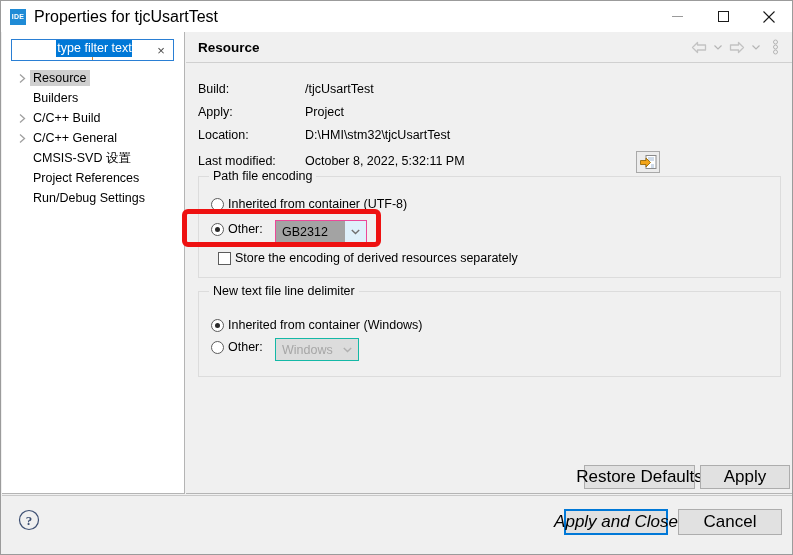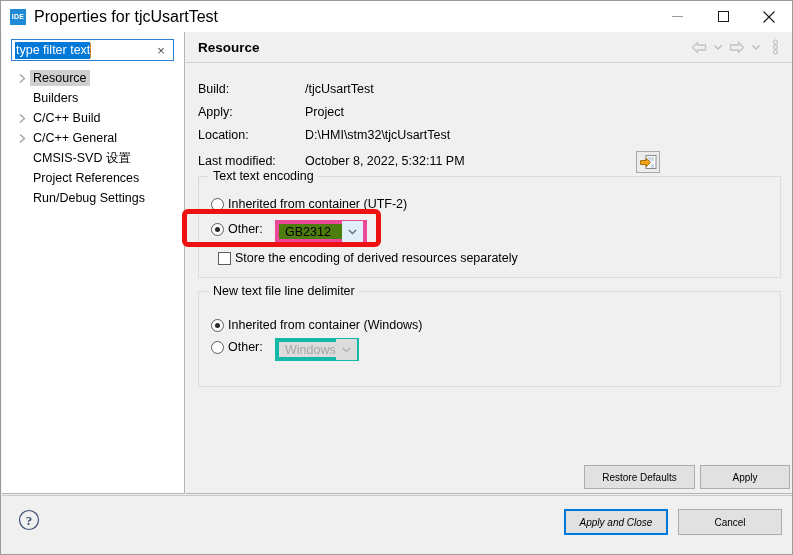--- a/index.html
+++ b/index.html
@@ -61,21 +61,21 @@
     width: 183px; height: 462px;
     background: #ffffff;
     border-right: 1px solid #b4b4b4;
     border-bottom: 1px solid #b4b4b4;
   }
   #filter-box {
     position: absolute; left: 9px; top: 7px;
     width: 163px; height: 22px;
     background: #ffffff;
     border: 1px solid #2a7fd4;
-    display: flex; align-items: center;
+    display: flex; align-items: center; flex-direction: column;
   }
   #filter-value {
     margin-left: 3px;
     background: #0078d7;
     color: #ffffff;
     font-size: 12.5px;
     padding: 1px 0 2px 1px;
     line-height: 14px;
     white-space: nowrap;
   }
@@ -209,61 +209,61 @@
     border: 1px solid #5c5c5c;
     background: #fff;
     display: inline-block;
     flex: 0 0 auto;
     margin-right: 4px;
   }
 
   
   .combo {
     height: 23px;
-    border: 4px solid #ec4899;
-    background: #4d7c0f;
+    border: 1px solid #ec4899;
+    background: #a3a3a3;
     display: flex; align-items: center;
     position: relative;
   }
   .combo .combo-text {
     padding-left: 6px;
     font-size: 12.5px;
     color: #000;
     flex: 1 1 auto;
     white-space: nowrap;
   }
   .combo .combo-arrow {
     width: 21px; height: 21px;
     background: #dff0fb;
     display: flex; align-items: center; justify-content: center;
     flex: 0 0 auto;
   }
   .combo.disabled {
-    border: 4px solid #14b8a6;
+    border: 1px solid #14b8a6;
     background: #dcdcdc;
   }
   .combo.disabled .combo-text { color: #a6a6a6; }
   .combo.disabled .combo-arrow { background: #dcdcdc; }
 
   
   #red-highlight {
     position: absolute;
     left: 181px; top: 208px;
     width: 199px; height: 38px;
     border: 5px solid #ee1111;
     border-radius: 6px;
     pointer-events: none;
     z-index: 50;
   }
 
   
   .btn {
     background: #e1e1e1;
     border: 1px solid #adadad;
-    font-size: 10px;
+    font-size: 17px;
     color: #000;
     display: flex; align-items: center; justify-content: center;
     white-space: nowrap;
     position: absolute;
   }
   .btn.focused {
     border: 2px solid #0078d7;
     background: #e1e1e1;
   }
 
@@ -420,25 +420,25 @@
         <rect x="6" y="0.5" width="10" height="13" fill="#ffffff" stroke="#8a8a8a" stroke-width="1"></rect>
         <line x1="8" y1="3" x2="14" y2="3" stroke="#9fb7d4" stroke-width="1"></line>
         <line x1="8" y1="5" x2="14" y2="5" stroke="#9fb7d4" stroke-width="1"></line>
         <line x1="11" y1="10" x2="14" y2="10" stroke="#9fb7d4" stroke-width="1"></line>
         <line x1="11" y1="12" x2="14" y2="12" stroke="#9fb7d4" stroke-width="1"></line>
         <path d="M0.5,5.5 L6,5.5 L6,3 L10.5,7.5 L6,12 L6,9.5 L0.5,9.5 Z" fill="#f3a416" stroke="#9a6a08" stroke-width="0.9" stroke-linejoin="round"></path>
       </svg>
     </div>
 
     <div class="groupbox" style="left:12px; top:144px; width:583px; height:102px;">
-      <span class="group-legend">Text text encoding</span>
+      <span class="group-legend">Path file encoding</span>
 
       <div class="opt-row" style="left:12px; top:20px;">
         <span class="radio"></span>
-        <span class="opt-label">Inherited from container (UTF-2)</span>
+        <span class="opt-label">Inherited from container (UTF-8)</span>
       </div>
 
       <div class="opt-row" style="left:12px; top:45px;">
         <span class="radio checked"></span>
         <span class="opt-label">Other:</span>
       </div>
 
       <div class="combo" style="left:76px; top:43px; width:92px;">
         <span class="combo-text">GB2312</span>
         <span class="combo-arrow">
@@ -447,21 +447,21 @@
             </svg>
         </span>
       </div>
 
       <div class="opt-row" style="left:19px; top:74px;">
         <span class="checkbox"></span>
         <span class="opt-label">Store the encoding of derived resources separately</span>
       </div>
     </div>
 
-    <div class="groupbox" style="left:12px; top:259px; width:583px; height:96px;">
+    <div class="groupbox" style="left:12px; top:259px; width:583px; height:86px;">
       <span class="group-legend">New text file line delimiter</span>
 
       <div class="opt-row" style="left:12px; top:26px;">
         <span class="radio checked"></span>
         <span class="opt-label">Inherited from container (Windows)</span>
       </div>
 
       <div class="opt-row" style="left:12px; top:48px;">
         <span class="radio"></span>
         <span class="opt-label">Other:</span>

